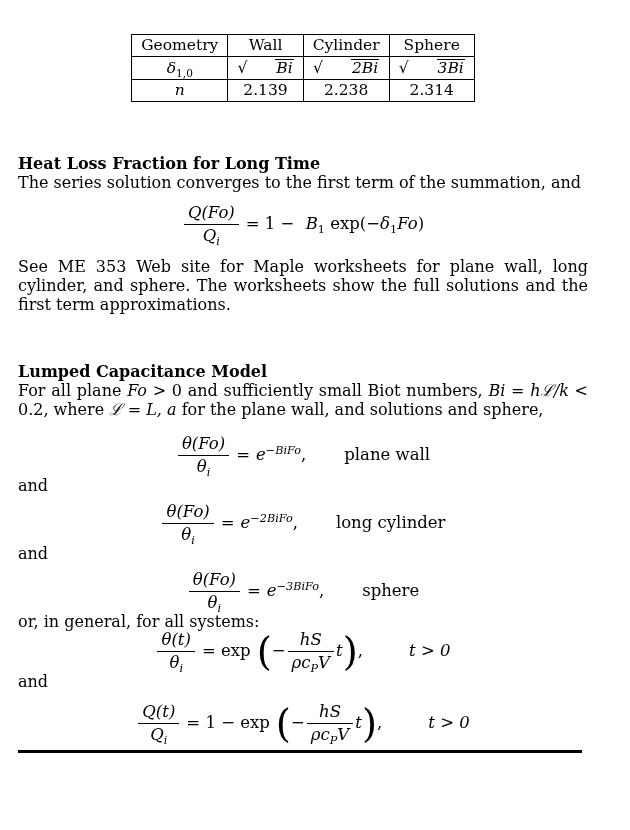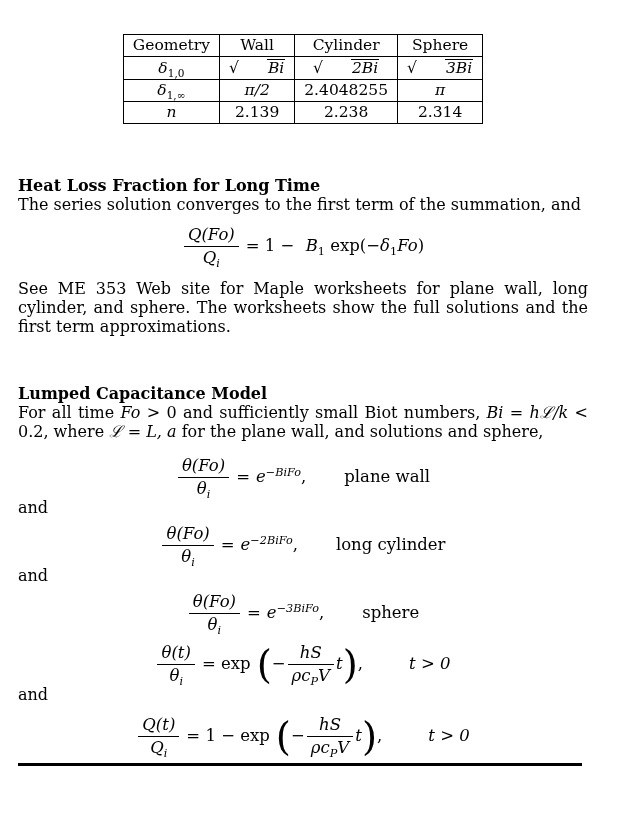--- a/index.html
+++ b/index.html
@@ -31,21 +31,21 @@
   h2.sec.second { margin-top:48px; }
   p.body { margin:0; text-align:justify; }
 
   
   .eq { text-align:center; white-space:nowrap; font-size:16.5px; }
   .eq-heatloss { margin:12px 0 12px 0; }
   .eq-lumped1 { margin-top:16px; }
   .eq-lumped  { margin-top:8px; }
   .and-line   { margin-top:2px; }
   .general-line { margin-top:4px; }
-  .eq-big1 { margin-top:10px; }
+  .eq-big1 { }
   .eq-big2 { margin-top:12px; }
 
   .frac {
     display:inline-grid; grid-auto-rows:min-content; justify-items:center;
     vertical-align:middle; text-align:center; margin:0 2px; line-height:18px;
   }
   .fbar { justify-self:stretch; width:100%; height:0; border-top:1.5px solid #000; }
   .ftop { padding:0 4px 2px 4px; }
   .fbot { padding:2px 4px 0 4px; }
 
@@ -72,26 +72,20 @@
       <th>Cylinder</th>
       <th>Sphere</th>
     </tr>
     <tr>
       <td><span class="mi">δ</span><sub>1,0</sub></td>
       <td><span class="rsym">√</span><span class="radicand">Bi</span></td>
       <td><span class="rsym">√</span><span class="radicand">2Bi</span></td>
       <td><span class="rsym">√</span><span class="radicand">3Bi</span></td>
     </tr>
     <tr>
-      <td><span class="mi">δ</span><sub>1,∞</sub></td>
-      <td class="mi">π/2</td>
-      <td>2.4048255</td>
-      <td class="mi">π</td>
-    </tr>
-    <tr>
       <td class="mi">n</td>
       <td>2.139</td>
       <td>2.238</td>
       <td>2.314</td>
     </tr>
   </tbody>
     </table>
 
   <h2 class="sec first">Heat Loss Fraction for Long Time</h2>
   <p class="body">The series solution converges to the first term of the summation, and</p>
@@ -100,21 +94,21 @@
     <span class="frac">
       <span class="ftop mi">Q(Fo)</span>
       <span class="fbar"></span>
       <span class="fbot"><span class="mi">Q</span><sub class="mi">i</sub></span>
     </span><span class="mrel">= 1 − </span><span class="mi">B</span><sub>1</sub>&nbsp;<span class="fn">exp</span><span class="fn">(</span><span class="mi">−δ</span><sub>1</sub><span class="mi">Fo</span><span class="fn">)</span>
   </div>
 
   <p class="body">See ME 353 Web site for Maple worksheets for plane wall, long cylinder, and sphere.  The worksheets show the full solutions and the first term approximations.</p>
 
   <h2 class="sec second">Lumped Capacitance Model</h2>
-  <p class="body"><span>For all time </span><span class="mi">Fo</span><span> &gt; 0 and sufficiently small Biot numbers, </span><span class="mi">Bi = hℒ/k</span><span> &lt; 0.2, where </span><span class="mi">ℒ = L, a</span><span> for the plane wall, and solutions and sphere,</span></p>
+  <p class="body"><span>For all plane </span><span class="mi">Fo</span><span> &gt; 0 and sufficiently small Biot numbers, </span><span class="mi">Bi = hℒ/k</span><span> &lt; 0.2, where </span><span class="mi">ℒ = L, a</span><span> for the plane wall, and solutions and sphere,</span></p>
 
   <div class="eq eq-lumped1">
     <span class="frac">
       <span class="ftop mi">θ(Fo)</span>
       <span class="fbar"></span>
       <span class="fbot"><span class="mi">θ</span><sub class="mi">i</sub></span>
     </span><span class="mrel">=</span><span class="mi">e</span><sup class="mi">−BiFo</sup><span>,</span><span class="eqlabel">plane wall</span>
   </div>
 
   <p class="body and-line">and</p>
@@ -130,20 +124,21 @@
   <p class="body and-line">and</p>
 
   <div class="eq eq-lumped">
     <span class="frac">
       <span class="ftop mi">θ(Fo)</span>
       <span class="fbar"></span>
       <span class="fbot"><span class="mi">θ</span><sub class="mi">i</sub></span>
     </span><span class="mrel">=</span><span class="mi">e</span><sup class="mi">−3BiFo</sup><span>,</span><span class="eqlabel">sphere</span>
   </div>
 
+  <p class="body general-line">or, in general, for all systems:</p>
 
   <div class="eq eq-big1">
     <span class="frac">
       <span class="ftop mi">θ(t)</span>
       <span class="fbar"></span>
       <span class="fbot"><span class="mi">θ</span><sub class="mi">i</sub></span>
     </span><span class="mrel fn">= exp</span><span class="bp">(</span><span>−</span><span class="frac">
       <span class="ftop mi">hS</span>
       <span class="fbar"></span>
       <span class="fbot"><span class="mi">ρc</span><sub class="mi">P</sub><span class="mi">V</span></span>

